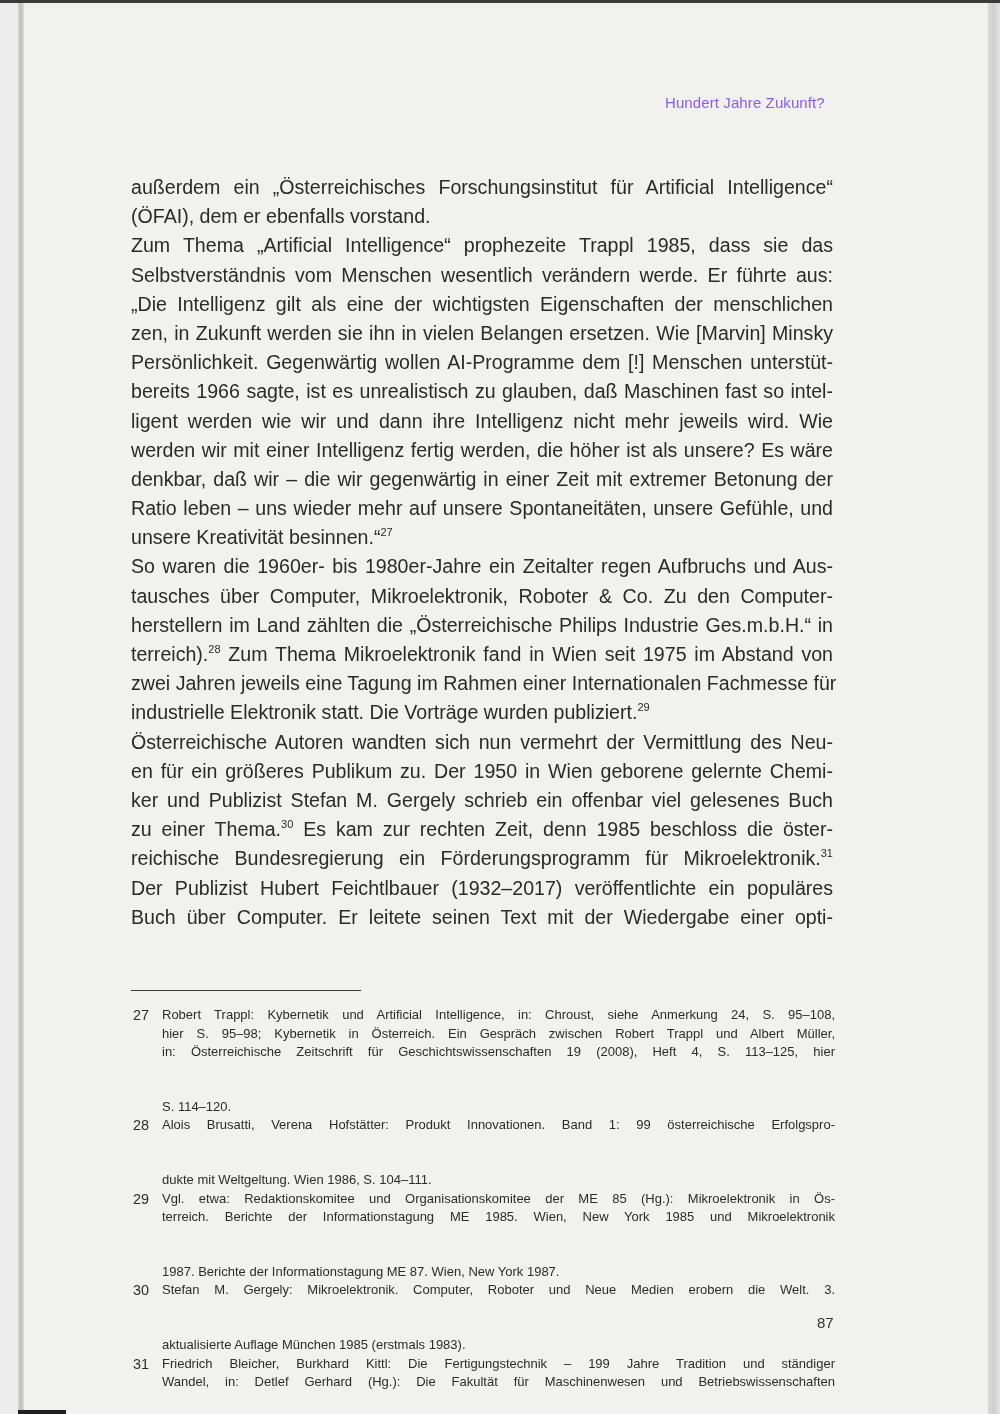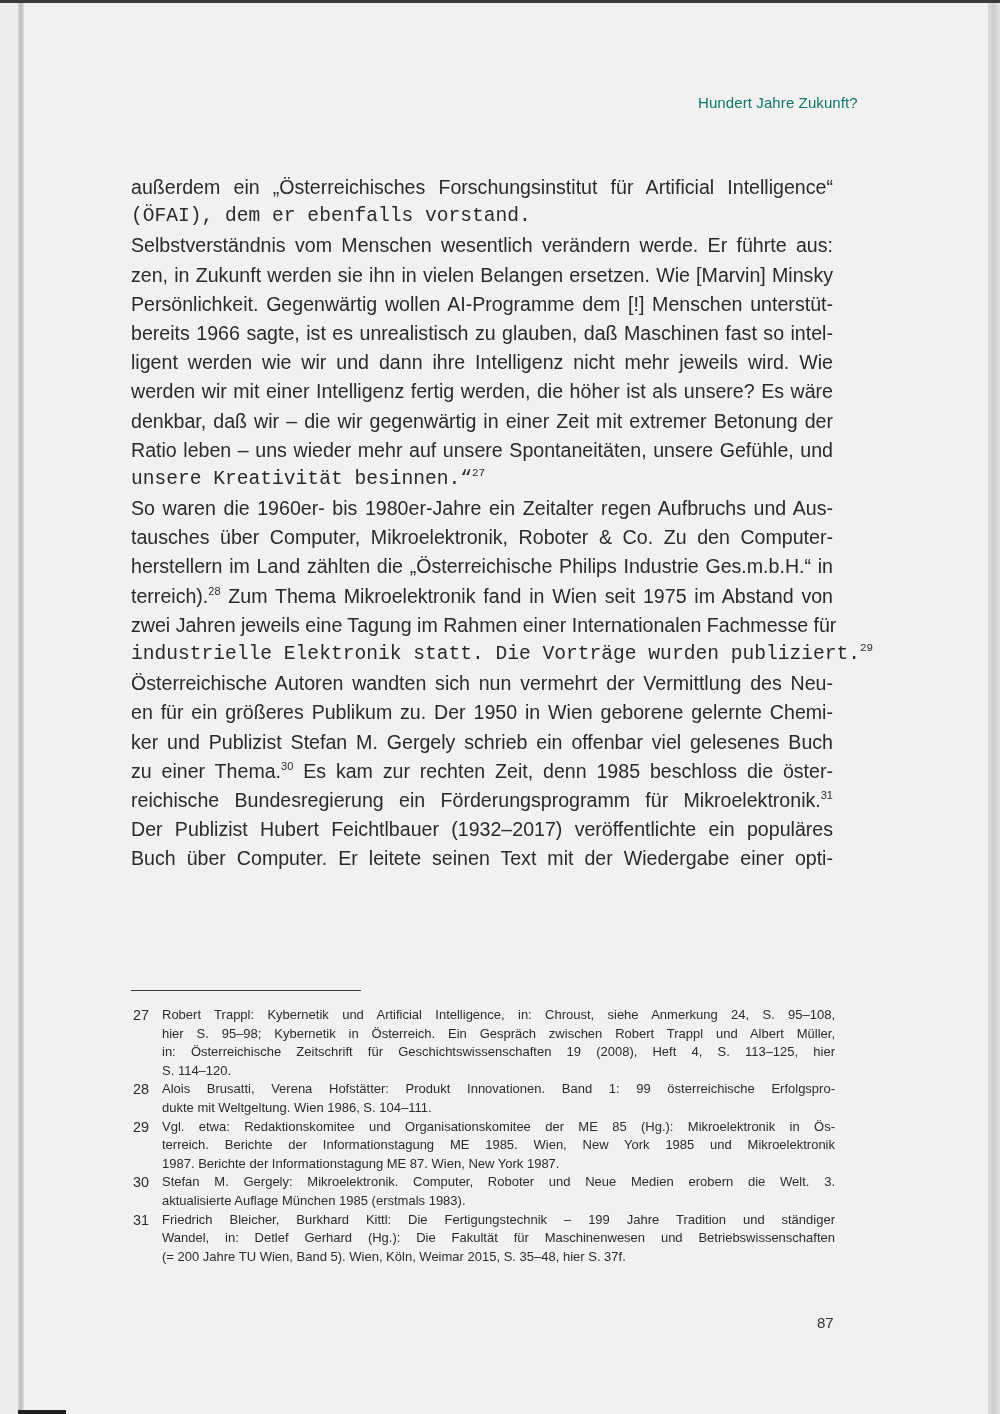--- a/index.html
+++ b/index.html
@@ -40,45 +40,44 @@
       background: linear-gradient(to right, #d8d8d8, #cfcfcf, #e3e3e3);
     }
     .bottom-corner {
       position: absolute;
       left: 18px; bottom: 0;
       width: 48px; height: 4px;
       background: #202020;
     }
     .running-head {
       position: absolute;
-      left: 698px;
+      left: 665px;
       top: 94px;
       font-size: 15px;
-      color: #0f766e;
+      color: #8b5cf6;
       letter-spacing: 0.1px;
       white-space: nowrap;
     }
     .body-text {
       position: absolute;
       left: 131px;
       top: 173px;
       width: 702px;
     }
     .line {
       height: 29.2px;
       font-size: 19.6px;
       line-height: 29.2px;
       white-space: nowrap;
       color: #2a2a2a;
       text-align-last: justify;
       text-align: justify;
     }
     .line.last {
       text-align-last: left;
-      font-family: Liberation Mono, monospace;
     }
     sup {
       font-size: 11px;
       line-height: 0;
       vertical-align: 8px;
     }
     .footnote-rule {
       position: absolute;
       left: 131px;
       top: 990px;
@@ -108,20 +107,21 @@
     .fn-line {
       font-size: 13px;
       line-height: 18.6px;
       white-space: nowrap;
       text-align: justify;
       text-align-last: justify;
       color: #2c2c2c;
     }
     .fn-line.last {
       text-align-last: left;
+      margin-top: 36px;
     }
     .page-number {
       position: absolute;
       left: 817px;
       top: 1291px;
       font-size: 15px;
       color: #333;
       margin-top: 23px;
     }
   </style>
@@ -132,21 +132,23 @@
 <div class="left-margin"></div>
 <div class="left-edge"></div>
 <div class="right-edge"></div>
 <div class="bottom-corner"></div>
 
 <div class="running-head">Hundert Jahre Zukunft?</div>
 
 <div class="body-text" id="body-text">
     <div class="line"><span>außerdem ein „Österreichisches Forschungsinstitut für Artificial Intelligence“</span></div>
     <div class="line last"><span>(ÖFAI), dem er ebenfalls vorstand.</span></div>
+    <div class="line"><span>Zum Thema „Artificial Intelligence“ prophezeite Trappl 1985, dass sie das</span></div>
     <div class="line"><span>Selbstverständnis vom Menschen wesentlich verändern werde. Er führte aus:</span></div>
+    <div class="line"><span>„Die Intelligenz gilt als eine der wichtigsten Eigenschaften der menschlichen</span></div>
     <div class="line"><span>zen, in Zukunft werden sie ihn in vielen Belangen ersetzen. Wie [Marvin] Minsky</span></div>
     <div class="line"><span>Persönlichkeit. Gegenwärtig wollen AI-Programme dem [!] Menschen unterstüt-</span></div>
     <div class="line"><span>bereits 1966 sagte, ist es unrealistisch zu glauben, daß Maschinen fast so intel-</span></div>
     <div class="line"><span>ligent werden wie wir und dann ihre Intelligenz nicht mehr jeweils wird. Wie</span></div>
     <div class="line"><span>werden wir mit einer Intelligenz fertig werden, die höher ist als unsere? Es wäre</span></div>
     <div class="line"><span>denkbar, daß wir – die wir gegenwärtig in einer Zeit mit extremer Betonung der</span></div>
     <div class="line"><span>Ratio leben – uns wieder mehr auf unsere Spontaneitäten, unsere Gefühle, und</span></div>
     <div class="line last"><span>unsere Kreativität besinnen.“</span><sup>27</sup></div>
     <div class="line"><span>So waren die 1960er- bis 1980er-Jahre ein Zeitalter regen Aufbruchs und Aus-</span></div>
     <div class="line"><span>tausches über Computer, Mikroelektronik, Roboter &amp; Co. Zu den Computer-</span></div>

